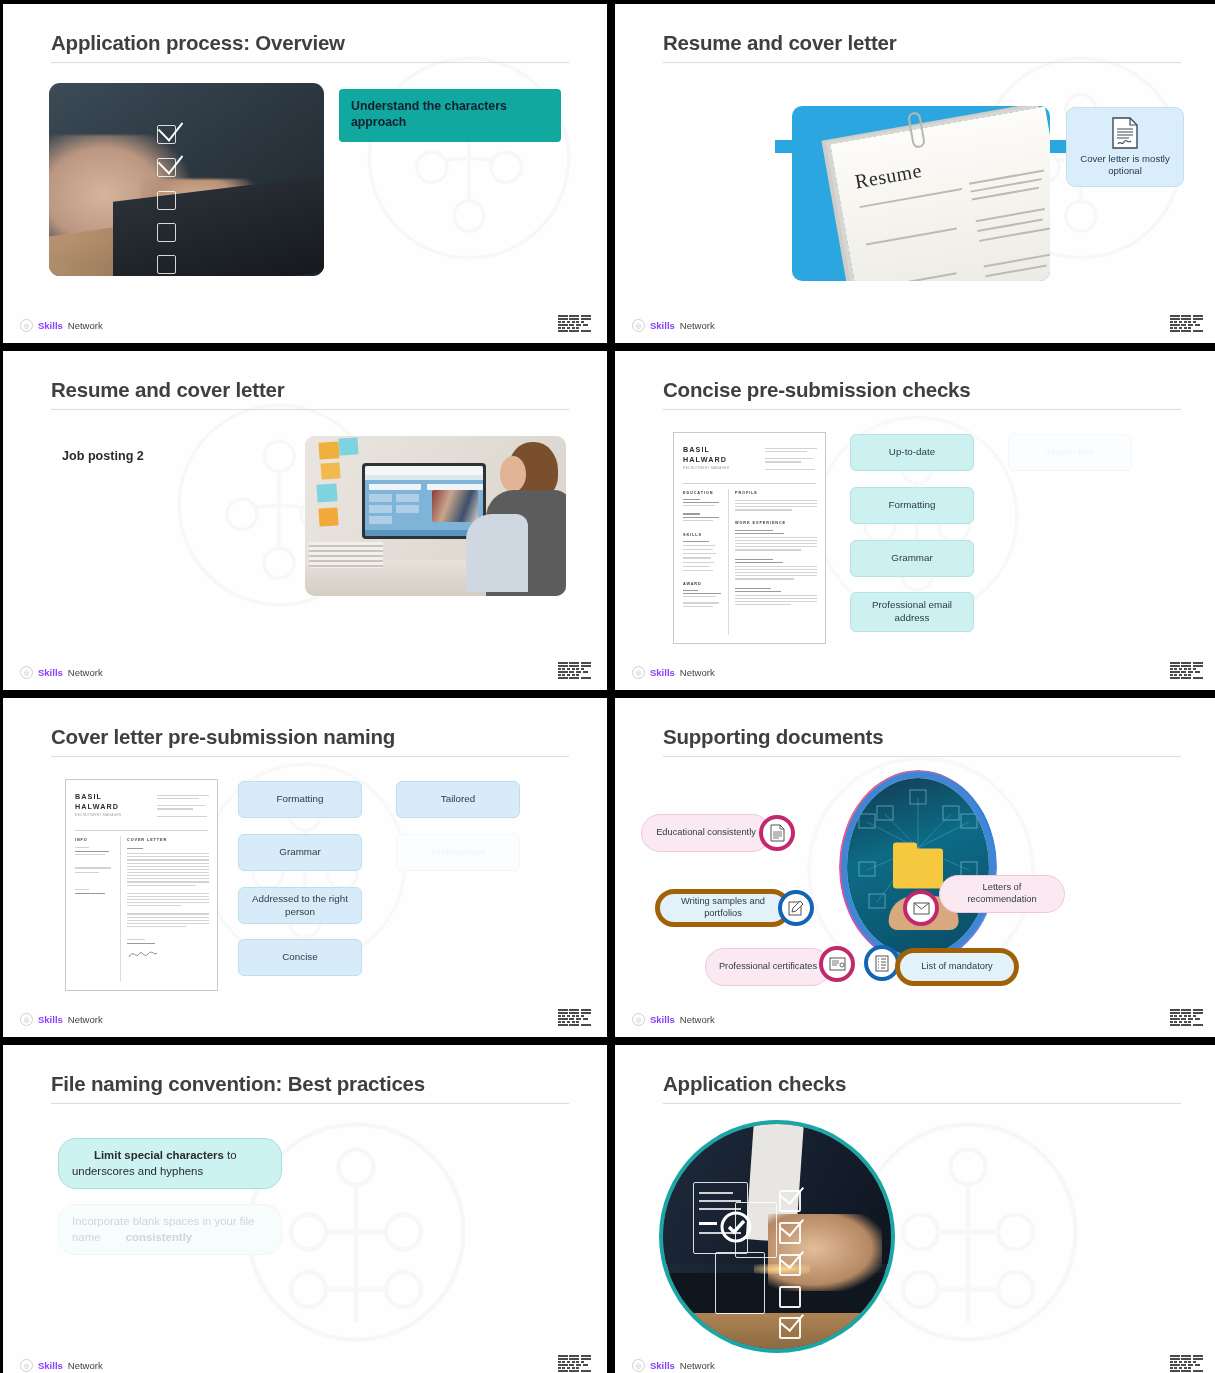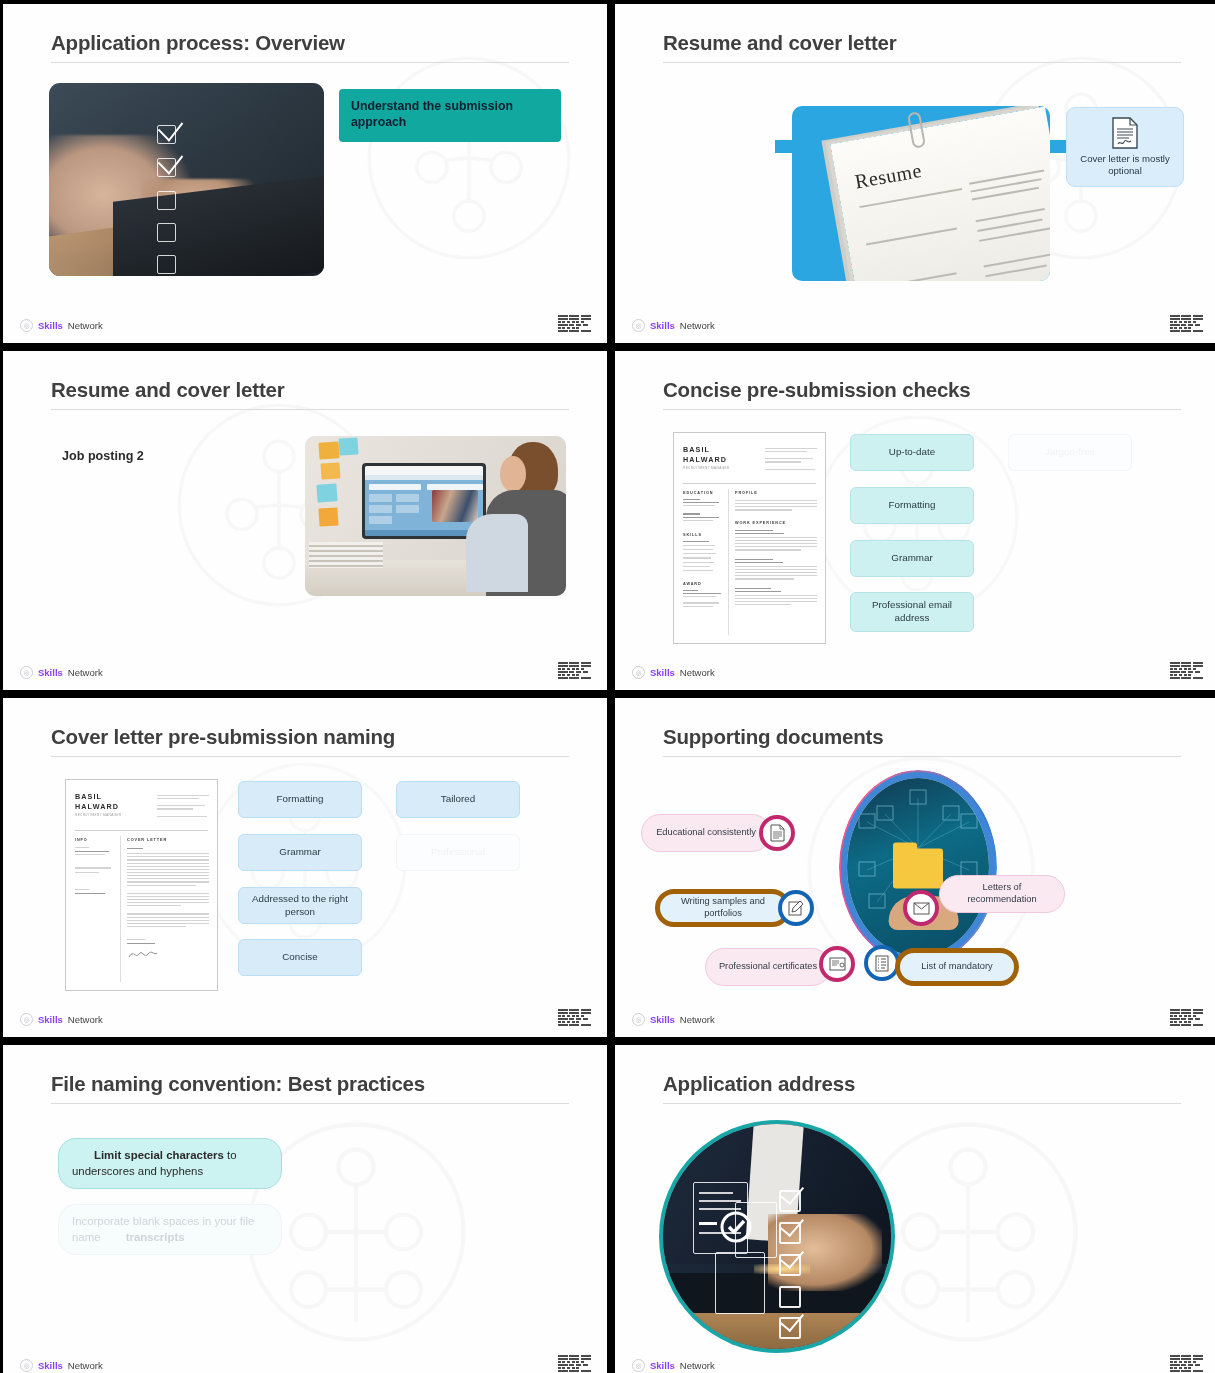--- a/index.html
+++ b/index.html
@@ -303,21 +303,21 @@
         <div class="s1-lap"></div>
       <div class="s1-cb" style="left:108px;top:42px"></div>
       <div class="s1-tick" style="left:110px;top:36px"></div>
       <div class="s1-cb" style="left:108px;top:75px"></div>
       <div class="s1-tick" style="left:110px;top:69px"></div>
       <div class="s1-cb" style="left:108px;top:108px"></div>
       <div class="s1-cb" style="left:108px;top:140px"></div>
       <div class="s1-cb" style="left:108px;top:172px"></div>
     </div>
 
-    <div class="s1-badge">Understand the submission approach</div>
+    <div class="s1-badge">Understand the characters approach</div>
 
     <div class="footer-logo">
       <span class="sn-mark">
           <span>◎</span>
         </span>
       <span class="sn-skills">Skills</span>
       <span class="sn-network">Network</span>
     </div>
     <div class="ibm-logo">
       <div class="ibm-row">
@@ -932,21 +932,21 @@
         <path d="M100 62v110M100 100H76M100 100h24M100 146H76M100 146h24"></path>
       </g>
     </svg>
     <div class="slide-title">File naming convention: Best practices</div>
     <div class="title-rule"></div>
 
     <div class="s7-pill on">
       <b>Limit special characters</b><span> to underscores and hyphens</span>
     </div>
     <div class="s7-pill off">
-      <span>Incorporate blank spaces in your file name </span><b>transcripts</b>
+      <span>Incorporate blank spaces in your file name </span><b>consistently</b>
     </div>
 
     <div class="footer-logo">
       <span class="sn-mark">
           <span>◎</span>
         </span>
       <span class="sn-skills">Skills</span>
       <span class="sn-network">Network</span>
     </div>
     <div class="ibm-logo">
@@ -994,21 +994,21 @@
       <g fill="none" stroke="#f2f2f2" stroke-width="3.5">
         <circle cx="100" cy="100" r="86"></circle>
         <circle cx="100" cy="48" r="14"></circle>
           <circle cx="62" cy="100" r="14"></circle>
         <circle cx="138" cy="100" r="14"></circle>
           <circle cx="62" cy="146" r="14"></circle>
           <circle cx="138" cy="146" r="14"></circle>
         <path d="M100 62v110M100 100H76M100 100h24M100 146H76M100 146h24"></path>
       </g>
     </svg>
-    <div class="slide-title">Application address</div>
+    <div class="slide-title">Application checks</div>
     <div class="title-rule"></div>
 
     <div class="s8-oval">
       <div class="s8-suit"></div>
       <div class="s8-shirt"></div>
       <div class="s8-wood"></div>
       <div class="s8-lap"></div>
       <div class="s8-hand"></div>
       <div class="s8-glow"></div>
       <div class="s8-doc" style="left:30px;top:58px;width:55px;height:72px"></div>

